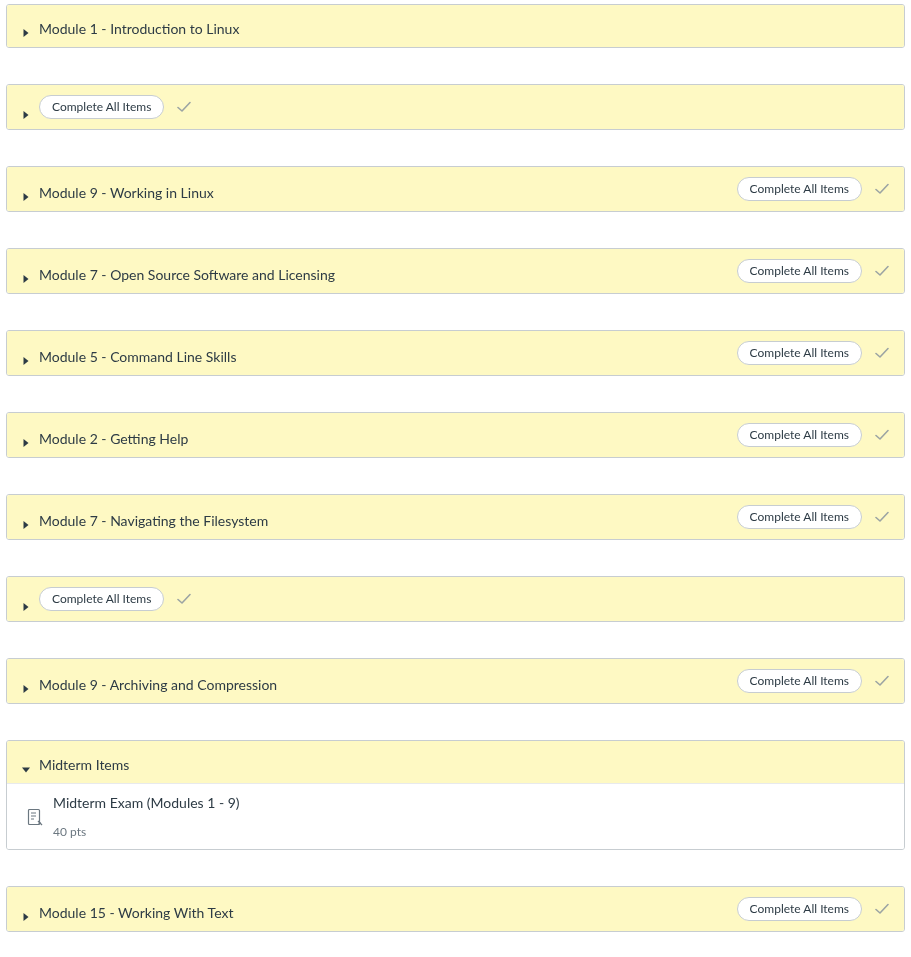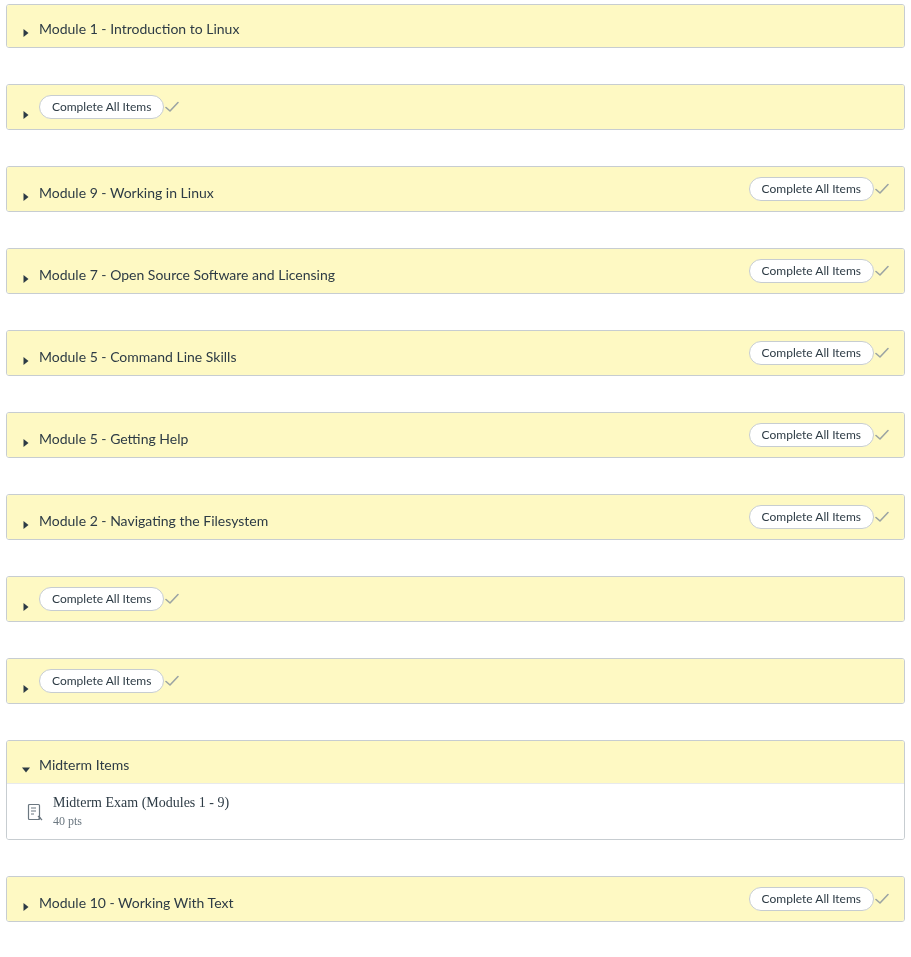--- a/index.html
+++ b/index.html
@@ -36,20 +36,21 @@
   }
   .module-title {
     flex: 1 1 auto;
     font-size: 14px;
     font-weight: 400;
     color: #2d3b45;
   }
   .module-right {
     display: flex;
     align-items: center;
+    gap: 12px;
   }
   .pill {
     border: 1px solid #c7cdd1;
     border-radius: 14px;
     background: #ffffff;
     font-size: 12px;
     color: #2d3b45;
     padding: 3px 12px;
     white-space: nowrap;
     cursor: pointer;
@@ -63,42 +64,41 @@
   }
   .module-body {
     background: #ffffff;
   }
   .module-item {
     display: flex;
     align-items: center;
     padding: 10px 14px 10px 14px;
     border-top: 1px solid #e8eaec;
     min-height: 52px;
-    font-family: Liberation Serif, serif;
   }
   .item-icon {
     flex: 0 0 28px;
     display: flex;
     justify-content: center;
     color: #6b7780;
   }
   .item-text {
     flex: 1 1 auto;
     padding-left: 4px;
   }
   .item-title {
     font-size: 14px;
     color: #2d3b45;
     line-height: 1.3;
     cursor: pointer;
   }
   .item-sub {
     font-size: 12px;
     color: #6b7780;
-    margin-top: 2px;
+    margin-top: 12px;
   }
   svg { display: block; }
 </style>
 </head>
 <body>
 
 <div id="modules-container">
     <div class="module">
       <div class="module-header">
         <span class="chevron">
@@ -181,73 +181,74 @@
         </div>
       </div>
     </div>
     <div class="module">
       <div class="module-header">
         <span class="chevron">
           <svg width="6" height="8" viewBox="0 0 6 8">
             <path d="M0.5 0 L5.5 4 L0.5 8 Z" fill="#2d3b45"></path>
           </svg>
         </span>
-        <span class="module-title">Module 5 - Getting Help</span>
-        <div class="module-right">
-          <span class="pill">Complete All Items</span>
-          <span class="check-icon">
-            <svg width="16" height="16" viewBox="0 0 16 16">
-              <path d="M2 8.5 L6 12 L14 3.5" stroke="currentColor" stroke-width="1.6" fill="none" stroke-linecap="round" stroke-linejoin="round"></path>
-            </svg>
-          </span>
-        </div>
-      </div>
-    </div>
-    <div class="module">
-      <div class="module-header">
-        <span class="chevron">
-          <svg width="6" height="8" viewBox="0 0 6 8">
-            <path d="M0.5 0 L5.5 4 L0.5 8 Z" fill="#2d3b45"></path>
-          </svg>
-        </span>
-        <span class="module-title">Module 2 - Navigating the Filesystem</span>
-        <div class="module-right">
-          <span class="pill">Complete All Items</span>
-          <span class="check-icon">
-            <svg width="16" height="16" viewBox="0 0 16 16">
-              <path d="M2 8.5 L6 12 L14 3.5" stroke="currentColor" stroke-width="1.6" fill="none" stroke-linecap="round" stroke-linejoin="round"></path>
-            </svg>
-          </span>
-        </div>
-      </div>
-    </div>
-    <div class="module">
-      <div class="module-header">
-        <span class="chevron">
-          <svg width="6" height="8" viewBox="0 0 6 8">
-            <path d="M0.5 0 L5.5 4 L0.5 8 Z" fill="#2d3b45"></path>
-          </svg>
-        </span>
-        <div class="module-right">
-          <span class="pill">Complete All Items</span>
-          <span class="check-icon">
-            <svg width="16" height="16" viewBox="0 0 16 16">
-              <path d="M2 8.5 L6 12 L14 3.5" stroke="currentColor" stroke-width="1.6" fill="none" stroke-linecap="round" stroke-linejoin="round"></path>
-            </svg>
-          </span>
-        </div>
-      </div>
-    </div>
-    <div class="module">
-      <div class="module-header">
-        <span class="chevron">
-          <svg width="6" height="8" viewBox="0 0 6 8">
-            <path d="M0.5 0 L5.5 4 L0.5 8 Z" fill="#2d3b45"></path>
-          </svg>
-        </span>
+        <span class="module-title">Module 2 - Getting Help</span>
+        <div class="module-right">
+          <span class="pill">Complete All Items</span>
+          <span class="check-icon">
+            <svg width="16" height="16" viewBox="0 0 16 16">
+              <path d="M2 8.5 L6 12 L14 3.5" stroke="currentColor" stroke-width="1.6" fill="none" stroke-linecap="round" stroke-linejoin="round"></path>
+            </svg>
+          </span>
+        </div>
+      </div>
+    </div>
+    <div class="module">
+      <div class="module-header">
+        <span class="chevron">
+          <svg width="6" height="8" viewBox="0 0 6 8">
+            <path d="M0.5 0 L5.5 4 L0.5 8 Z" fill="#2d3b45"></path>
+          </svg>
+        </span>
+        <span class="module-title">Module 7 - Navigating the Filesystem</span>
+        <div class="module-right">
+          <span class="pill">Complete All Items</span>
+          <span class="check-icon">
+            <svg width="16" height="16" viewBox="0 0 16 16">
+              <path d="M2 8.5 L6 12 L14 3.5" stroke="currentColor" stroke-width="1.6" fill="none" stroke-linecap="round" stroke-linejoin="round"></path>
+            </svg>
+          </span>
+        </div>
+      </div>
+    </div>
+    <div class="module">
+      <div class="module-header">
+        <span class="chevron">
+          <svg width="6" height="8" viewBox="0 0 6 8">
+            <path d="M0.5 0 L5.5 4 L0.5 8 Z" fill="#2d3b45"></path>
+          </svg>
+        </span>
+        <div class="module-right">
+          <span class="pill">Complete All Items</span>
+          <span class="check-icon">
+            <svg width="16" height="16" viewBox="0 0 16 16">
+              <path d="M2 8.5 L6 12 L14 3.5" stroke="currentColor" stroke-width="1.6" fill="none" stroke-linecap="round" stroke-linejoin="round"></path>
+            </svg>
+          </span>
+        </div>
+      </div>
+    </div>
+    <div class="module">
+      <div class="module-header">
+        <span class="chevron">
+          <svg width="6" height="8" viewBox="0 0 6 8">
+            <path d="M0.5 0 L5.5 4 L0.5 8 Z" fill="#2d3b45"></path>
+          </svg>
+        </span>
+        <span class="module-title">Module 9 - Archiving and Compression</span>
         <div class="module-right">
           <span class="pill">Complete All Items</span>
           <span class="check-icon">
             <svg width="16" height="16" viewBox="0 0 16 16">
               <path d="M2 8.5 L6 12 L14 3.5" stroke="currentColor" stroke-width="1.6" fill="none" stroke-linecap="round" stroke-linejoin="round"></path>
             </svg>
           </span>
         </div>
       </div>
     </div>
@@ -280,21 +281,21 @@
         </div>
       </div>
     </div>
     <div class="module">
       <div class="module-header">
         <span class="chevron">
           <svg width="6" height="8" viewBox="0 0 6 8">
             <path d="M0.5 0 L5.5 4 L0.5 8 Z" fill="#2d3b45"></path>
           </svg>
         </span>
-        <span class="module-title">Module 10 - Working With Text</span>
+        <span class="module-title">Module 15 - Working With Text</span>
         <div class="module-right">
           <span class="pill">Complete All Items</span>
           <span class="check-icon">
             <svg width="16" height="16" viewBox="0 0 16 16">
               <path d="M2 8.5 L6 12 L14 3.5" stroke="currentColor" stroke-width="1.6" fill="none" stroke-linecap="round" stroke-linejoin="round"></path>
             </svg>
           </span>
         </div>
       </div>
     </div>

